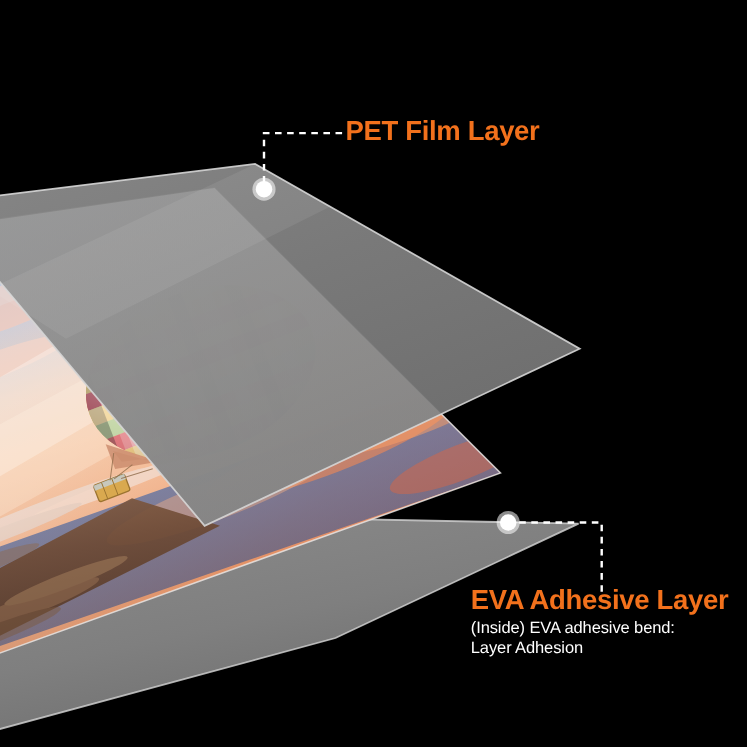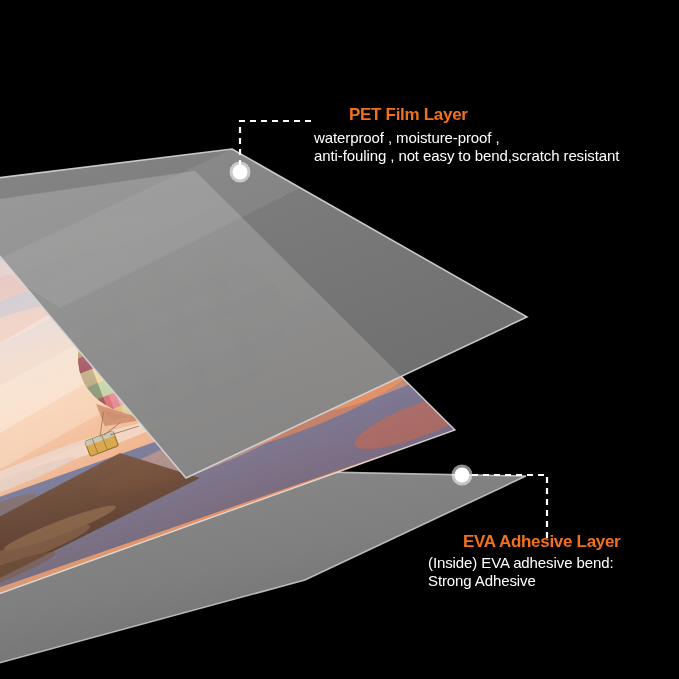--- a/index.html
+++ b/index.html
@@ -58,26 +58,25 @@
     display: block;
   }
 
   
   .callout {
     position: absolute;
   }
   .callout-title {
     font-family: "Liberation Sans", sans-serif;
     font-weight: 700;
-    font-size: 17px;
+    font-size: 25px;
     line-height: 1.05;
     color: #f2711c;
     white-space: nowrap;
     letter-spacing: -0.3px;
-    margin-left: 35px;
   }
   .callout-body {
     font-family: "Liberation Sans", sans-serif;
     font-weight: 500;
     font-size: 15px;
     line-height: 1.22;
     color: #ffffff;
     white-space: nowrap;
     letter-spacing: -0.1px;
   }
@@ -327,28 +326,24 @@
 
       <g>
         <path d="M 472,427 L 547,427 L 547,490" fill="none" stroke="#ffffff" stroke-width="2.2" stroke-dasharray="6 5" stroke-linecap="butt"></path>
       </g>
       <circle cx="462" cy="427" r="10.5" fill="#ffffff" opacity="0.55"></circle>
       <circle cx="462" cy="427" r="7.5" fill="#ffffff"></circle>
     </svg>
 
     <div class="callout" id="pet-callout" style="left:314px; top:58px;">
       <div class="callout-title">PET Film Layer</div>
-      <div class="callout-body">
-        <span class="body-line">waterproof , moisture-proof ,</span>
-        <span class="body-line">anti-fouling , not easy to bend,scratch resistant</span>
-      </div>
     </div>
 
     <div class="callout" id="eva-callout" style="left:428px; top:485px;">
       <div class="callout-title">EVA Adhesive Layer</div>
       <div class="callout-body">
         <span class="body-line">(Inside) EVA adhesive bend:</span>
-        <span class="body-line">Strong Adhesive</span>
+        <span class="body-line">Layer Adhesion</span>
       </div>
     </div>
 
   </div>
 </div>
 
 </body></html>

